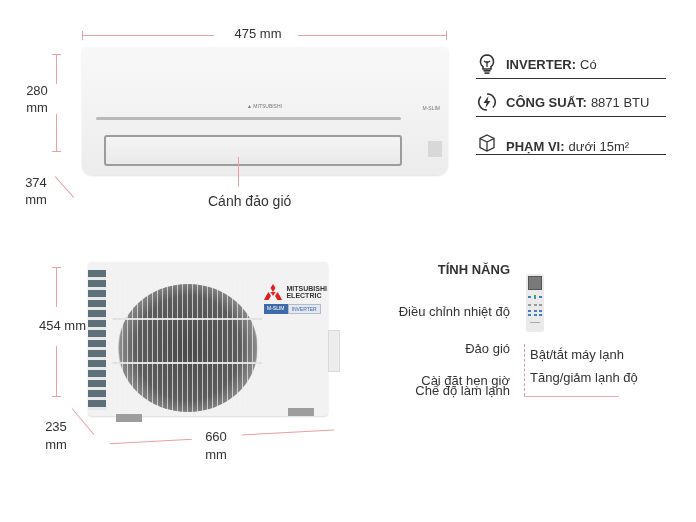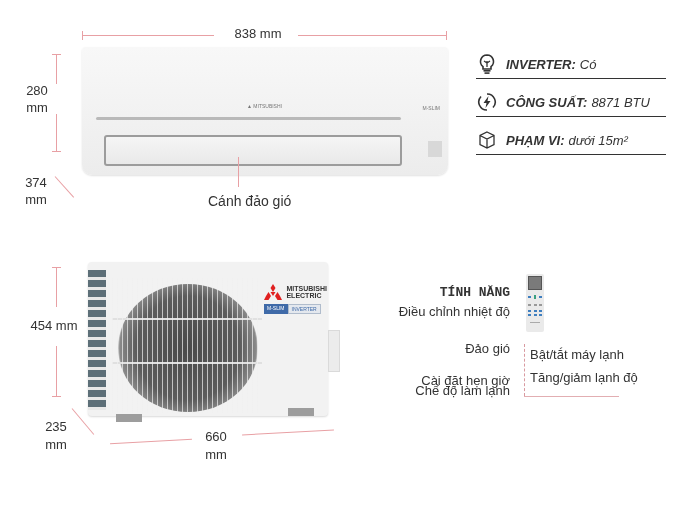--- a/index.html
+++ b/index.html
@@ -30,40 +30,40 @@
                 linear-gradient(180deg, transparent 40px, #e0e0e0 40px 42px, transparent 42px 84px, #e0e0e0 84px 86px, transparent 86px); }
   .outdoor .logo { position:absolute; left:176px; top:20px; width:64px; }
   .outdoor .brandtxt { display:inline-block; vertical-align:middle; font-size:7px; font-weight:bold; color:#333; line-height:7px; }
   .badge { display:flex; margin-top:4px; font-size:5px; }
   .badge .b1 { background:#3f6aa8; color:#fff; padding:1px 3px; }
   .badge .b2 { background:#e4e8ee; color:#3f6aa8; padding:1px 3px; border:1px solid #b0bccc; }
   .outdoor .foot { position:absolute; width:26px; height:8px; background:#9d9d9d; top:152px; }
   .outdoor .conn { position:absolute; left:240px; top:68px; width:12px; height:42px; background:#ececec; border:1px solid #dadada; }
 
   
-  .spec-row { position:absolute; left:476px; width:190px; height:29px; border-bottom:1.5px solid #333; display:flex; align-items:center; font-size:13px;font-style:italic; }
+  .spec-row { position:absolute; left:476px; width:190px; height:29px; border-bottom:1.5px solid #333; display:flex; align-items:center; font-size:13px; }
   .spec-row .icon { width:22px; height:22px; margin-right:8px; display:flex; align-items:center; justify-content:center; }
   .spec-row .key { font-weight:bold; margin-right:4px; }
 
   
   .feat { position:absolute; right:186px; font-size:13px; text-align:right; line-height:17px; }
   .feat-title { font-weight:bold; }
   .remote { position:absolute; left:526px; top:274px; width:18px; height:58px; background:#eaeaea; border-radius:2px; }
   .remote .screen { position:absolute; left:2px; top:2px; width:14px; height:14px; background:#7a7a7a; border:1px solid #555; }
   .remote .btn { position:absolute; width:3px; height:2px; }
   .remote-txt { position:absolute; left:530px; font-size:13px; line-height:17px; }
   .dash-v { position:absolute; left:524px; top:344px; width:0; height:52px; border-left:1px dashed #d89aa0; }
   .dash-h { position:absolute; left:524px; top:396px; width:95px; height:1px; background:#e2aeb2; }
 </style>
 </head>
 <body>
 
 <div class="redline" style="left:82px;top:35px;width:132px;height:1px;"></div>
 <div class="redline" style="left:82px;top:31px;width:1px;height:9px;"></div>
-<div class="abs dim-label" style="left:218px;top:25px;width:80px;">838 mm</div>
+<div class="abs dim-label" style="left:218px;top:25px;width:80px;">475 mm</div>
 <div class="redline" style="left:298px;top:35px;width:148px;height:1px;"></div>
 <div class="redline" style="left:446px;top:31px;width:1px;height:9px;"></div>
 
 <div class="redline" style="left:56px;top:54px;width:1px;height:30px;"></div>
 <div class="redline" style="left:52px;top:54px;width:9px;height:1px;"></div>
 <div class="abs dim-label" style="left:22px;top:82px;width:30px;">280</div>
 <div class="abs dim-label" style="left:22px;top:99px;width:30px;">mm</div>
 <div class="redline" style="left:56px;top:114px;width:1px;height:38px;"></div>
 <div class="redline" style="left:52px;top:151px;width:9px;height:1px;"></div>
 
@@ -96,33 +96,33 @@
 <div class="spec-row" style="top:88px;">
   <span class="icon">
     <svg width="20" height="20" viewBox="0 0 20 20">
         <path d="M4 4.5A8 8 0 0 0 10 18M16 15.5A8 8 0 0 0 10 2" fill="none" stroke="#333" stroke-width="1.6"></path>
         <path d="M11.5 4L6.5 11h3l-1 5 5-7h-3z" fill="#333"></path>
       </svg>
   </span>
   <span class="key">CÔNG SUẤT:</span>
   <span>8871 BTU</span>
 </div>
-<div class="spec-row" style="top:126px;">
+<div class="spec-row" style="top:126px;align-items:flex-end;">
   <span class="icon">
     <svg width="20" height="20" viewBox="0 0 20 20">
         <path d="M10 2l7 3.5v9L10 18l-7-3.5v-9z M3 5.5l7 3.5 7-3.5 M10 9v9" fill="none" stroke="#333" stroke-width="1.3"></path>
       </svg>
   </span>
   <span class="key">PHẠM VI:</span>
   <span>dưới 15m²</span>
 </div>
 
 <div class="redline" style="left:56px;top:267px;width:1px;height:40px;"></div>
 <div class="redline" style="left:52px;top:267px;width:9px;height:1px;"></div>
-<div class="abs dim-label" style="left:22px;top:317px;width:64px;text-align:center;">454 mm</div>
+<div class="abs dim-label" style="left:22px;top:317px;width:64px;text-align:right;">454 mm</div>
 <div class="redline" style="left:56px;top:346px;width:1px;height:50px;"></div>
 <div class="redline" style="left:52px;top:396px;width:9px;height:1px;"></div>
 
 <div class="redline" style="left:72px;top:408px;width:34px;height:1px;transform:rotate(50deg);transform-origin:left center;"></div>
 <div class="abs dim-label" style="left:40px;top:418px;width:32px;">235</div>
 <div class="abs dim-label" style="left:40px;top:436px;width:32px;">mm</div>
 
 <div class="redline" style="left:110px;top:441px;width:82px;height:1px;transform:rotate(-3deg);"></div>
 <div class="abs dim-label" style="left:198px;top:428px;width:36px;">660</div>
 <div class="abs dim-label" style="left:198px;top:446px;width:36px;">mm</div>
@@ -141,21 +141,21 @@
     <span class="brandtxt"><span>MITSUBISHI</span><br><span>ELECTRIC</span></span>
     <div class="badge">
       <span class="b1">M-SLIM</span>
       <span class="b2">INVERTER</span>
     </div>
   </div>
   <div class="foot" style="left:28px;"></div>
   <div class="foot" style="left:200px;top:146px;"></div>
 </div>
 
-<div class="feat feat-title" style="top:284px;font-family:Liberation Mono, monospace;">TÍNH NĂNG</div>
+<div class="feat feat-title" style="top:261px;">TÍNH NĂNG</div>
 <div class="feat" style="top:303px;">Điều chỉnh nhiệt độ</div>
 <div class="feat" style="top:328px;margin-top:12px;">Đảo gió</div>
 <div class="feat" style="top:372px;">Cài đặt hẹn giờ</div>
 <div class="feat" style="top:382px;">Chế độ làm lạnh</div>
 
 <div class="remote">
   <div class="screen"></div>
   <div class="btn" style="left:2px;top:22px;background:#3f7fc0;"></div>
   <div class="btn" style="left:8px;top:21px;width:2px;height:4px;background:#3aa080;"></div>
   <div class="btn" style="left:13px;top:22px;background:#3f7fc0;"></div>

